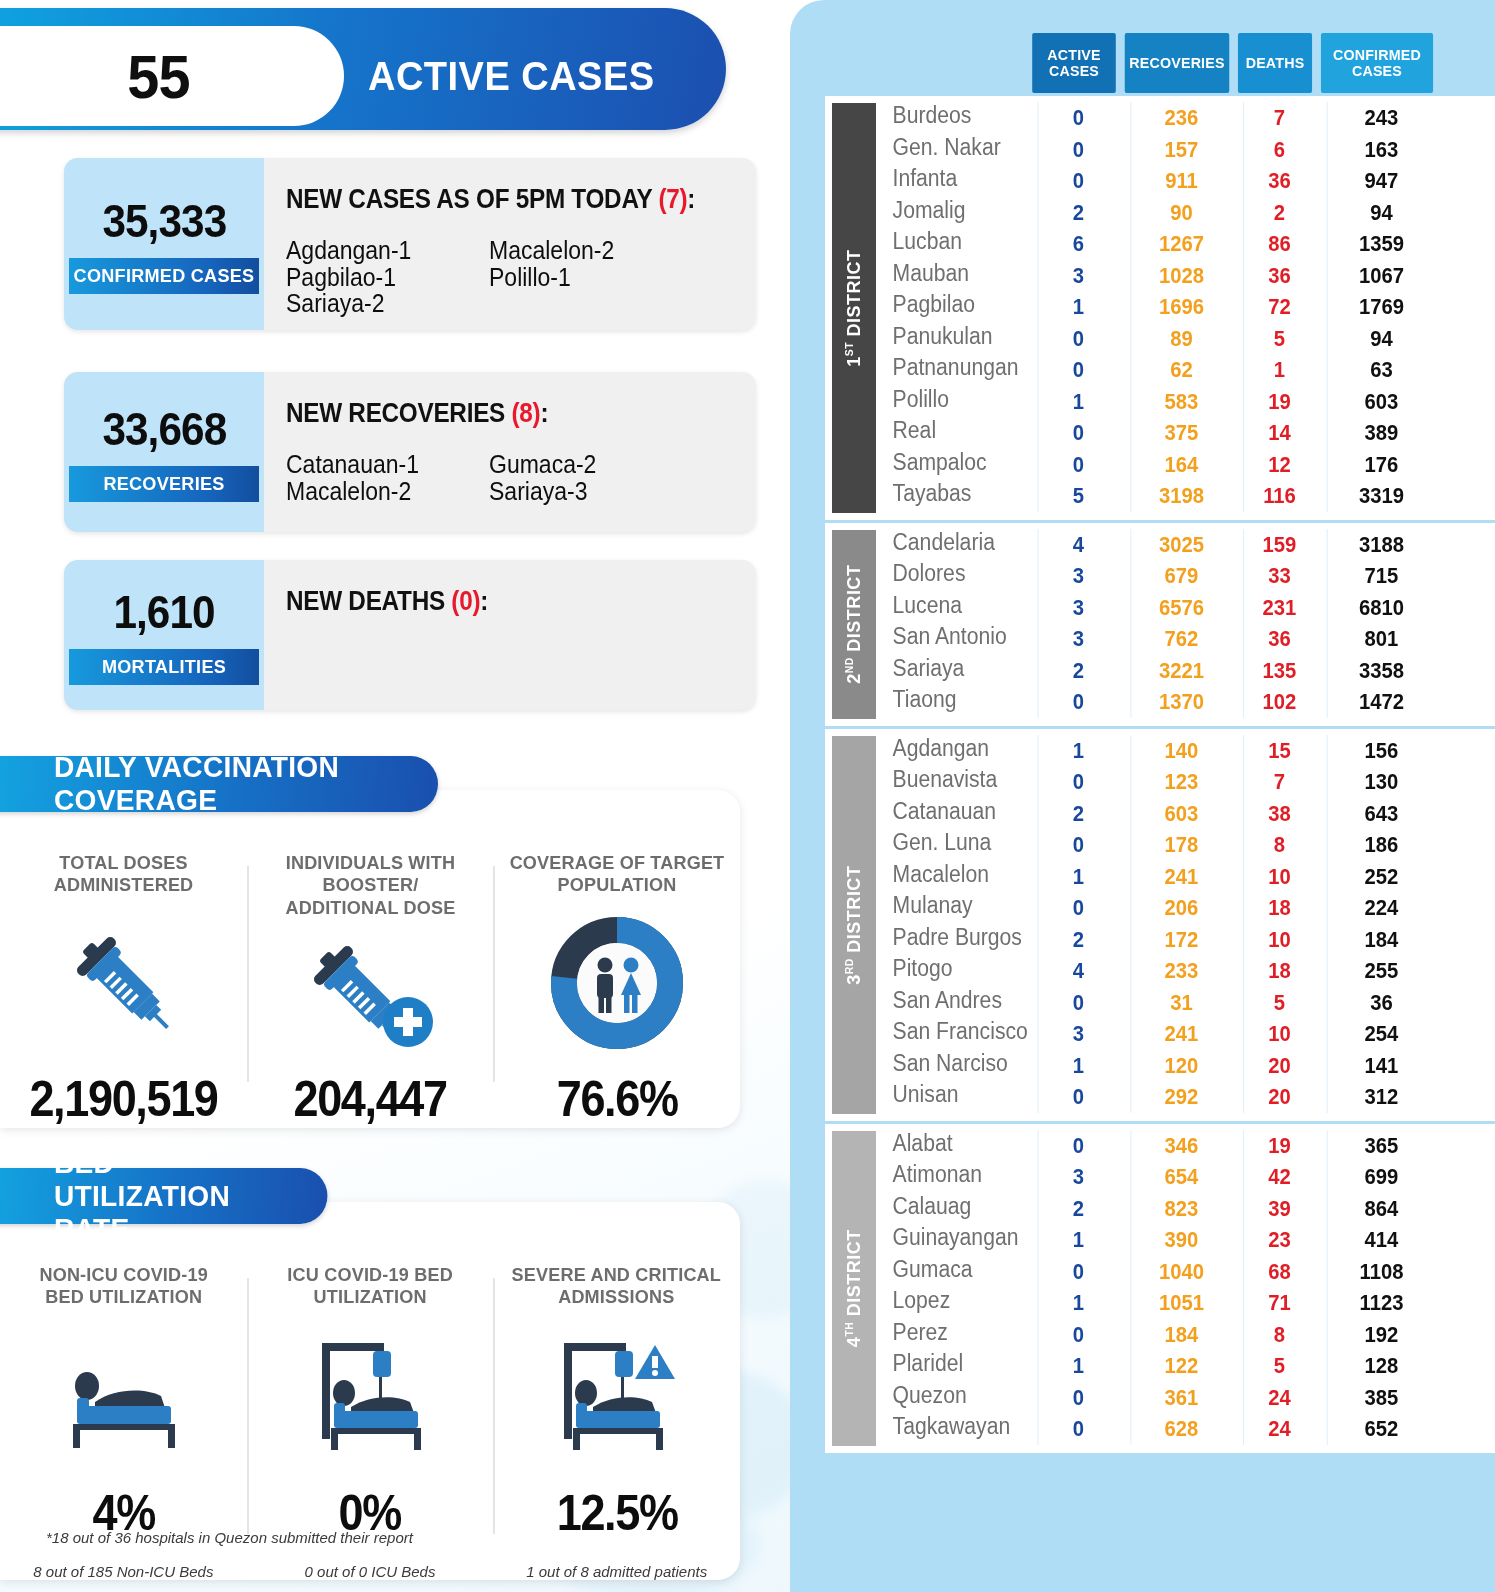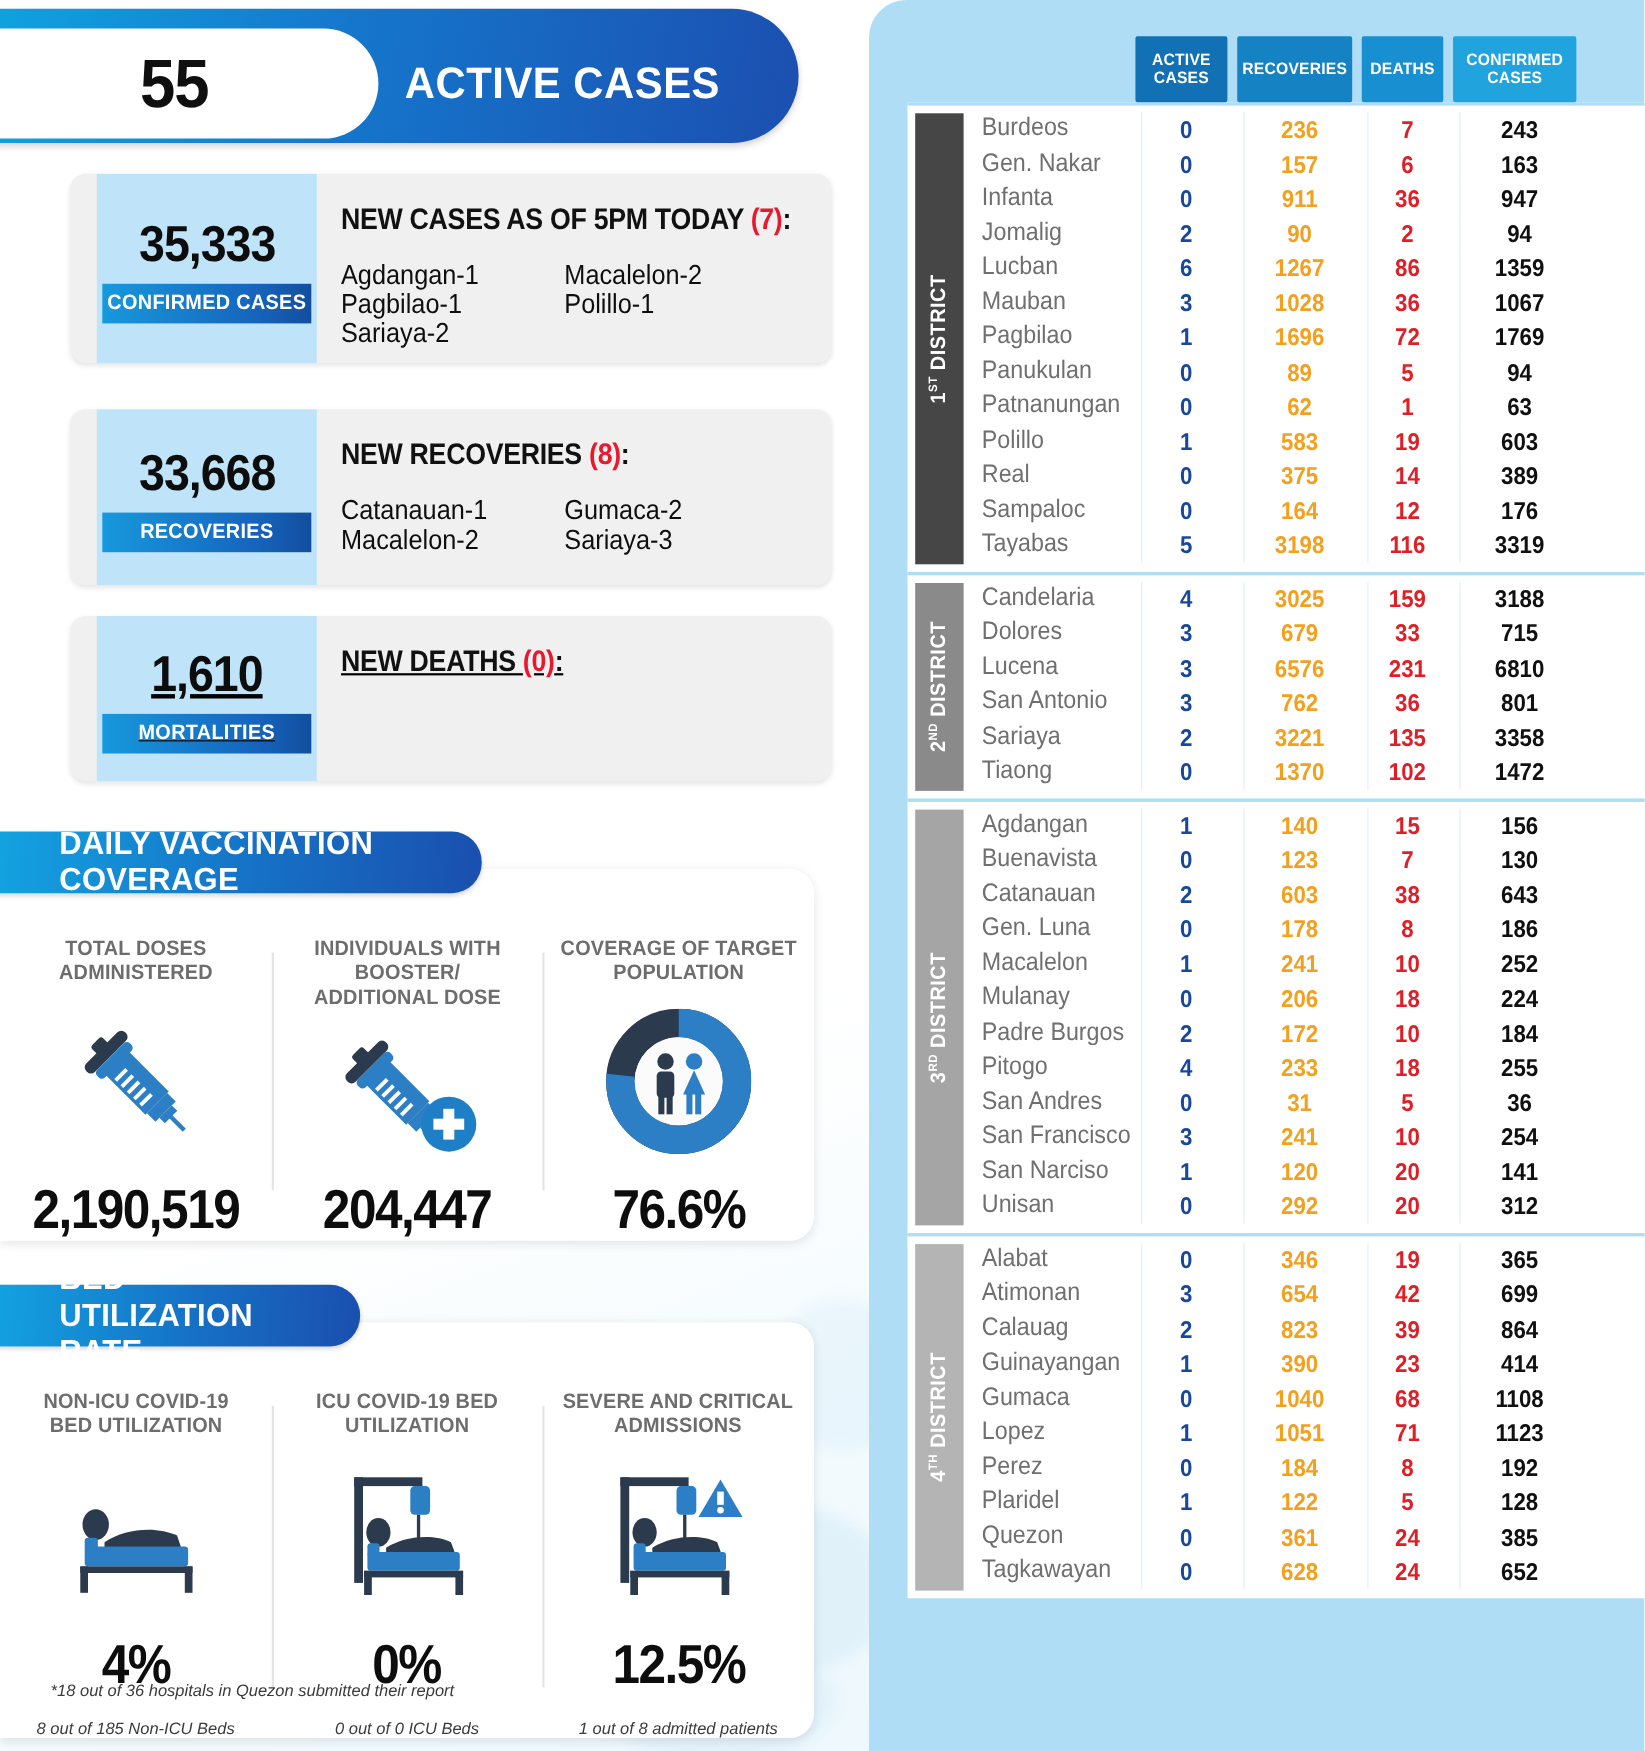--- a/index.html
+++ b/index.html
@@ -44,21 +44,21 @@
 
   
   .stat-card {
     position:absolute; left:64px; width:692px;
     background:#f0f0f0; border-radius:14px; overflow:hidden;
     box-shadow: 0 2px 5px rgba(0,0,0,.10);
     display:flex;
   }
   .stat-left {
     width:200px; background:#bfe3f8; position:relative;
-    display:flex; flex-direction:column; align-items:center; justify-content:center;margin-left:24px;
+    display:flex; flex-direction:column; align-items:center; justify-content:center;
   }
   .stat-num {
     font-size:46px; font-weight:900; color:#0d0d0d; letter-spacing:-1px;
     font-family:"Liberation Sans Narrow","Liberation Sans",sans-serif;
     transform: scaleX(.92);
   }
   .stat-tag {
     width:200px; margin-top:10px; padding:7px 0;
     background: linear-gradient(90deg,#1799dd 0%,#1663bb 75%,#124e9e 100%);
     color:#fff; font-size:19px; font-weight:800; text-align:center; letter-spacing:.3px;
@@ -225,21 +225,21 @@
             <div class="muni">Macalelon-2</div>
           </div>
           <div>
             <div class="muni">Gumaca-2</div>
             <div class="muni">Sariaya-3</div>
           </div>
         </div>
       </div>
     </div>
 
-    <div class="stat-card" style="top:560px; height:150px;text-decoration:underline;">
+    <div class="stat-card" style="top:560px; height:150px;">
       <div class="stat-left">
         <div class="stat-num">1,610</div>
         <div class="stat-tag">MORTALITIES</div>
       </div>
       <div class="stat-right">
         <div class="stat-title"><span>NEW DEATHS </span><span class="cnt">(0)</span><span>:</span></div>
       </div>
     </div>
 
     <div class="sec-panel" style="top:790px; height:338px;">

